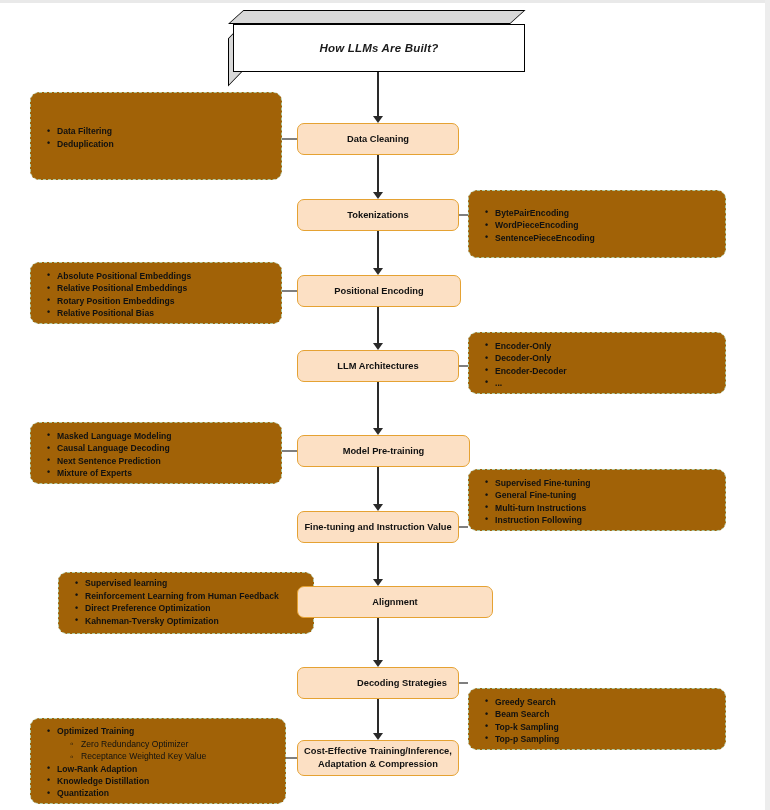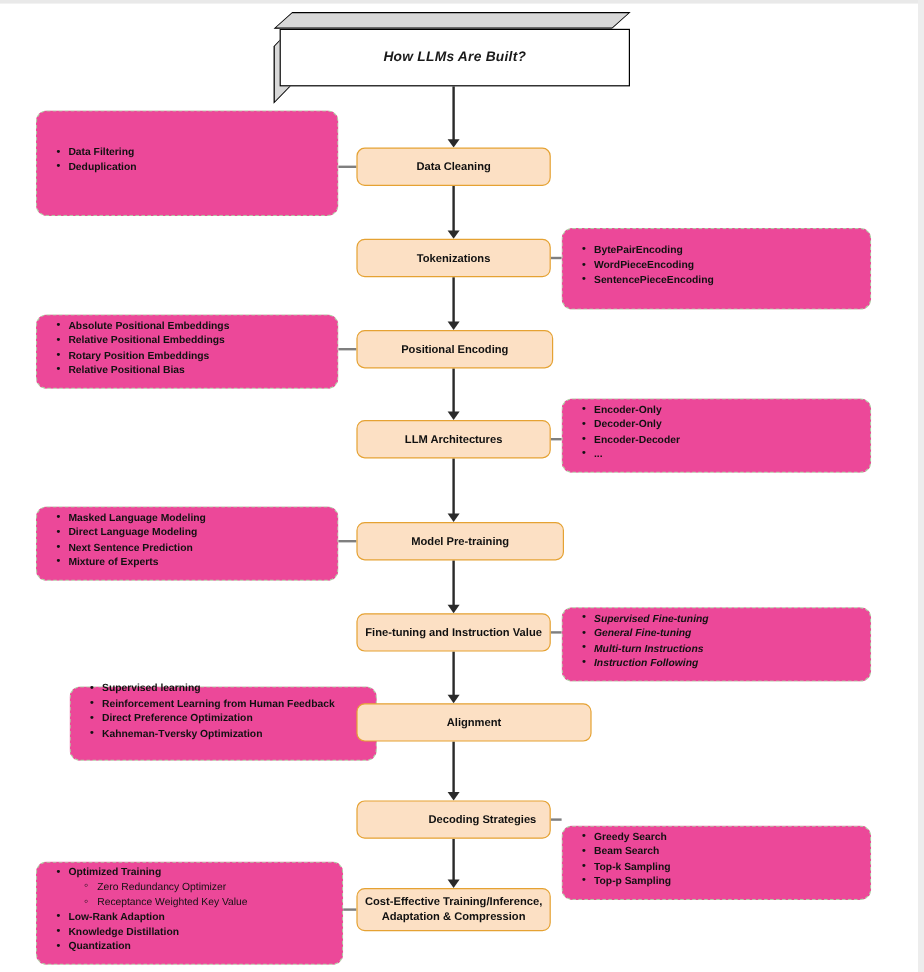--- a/index.html
+++ b/index.html
@@ -96,24 +96,24 @@
     font-weight: bold;
     line-height: 1.35;
     color: #111;
     padding: 2px 5px;
   }
 
   
   .detail {
     position: absolute;
     box-sizing: border-box;
-    background: #ec4899;
+    background: #a16207;
     border: 1.5px dashed #AFC9A2;
     border-radius: 9px;
-    padding: 9px 12px 16px 10px;
+    padding: 9px 12px 6px 10px;
   }
   .detail ul {
     margin: 0;
     padding: 0 0 0 16px;
     list-style: none;
   }
   .detail li {
     position: relative;
     font-size: 8.6px;
     font-weight: bold;
@@ -240,30 +240,30 @@
           <li><span>...</span></li>
         </ul>
       </div>
       <div class="stage" style="left: 297px; top: 350px; width: 162px; height: 32px;">
         <span style="white-space: pre-line;">LLM Architectures</span>
       </div>
       <div class="hconn" style="left: 282px; width: 15px; top: 450px;"></div>
       <div class="detail" style="left: 30px; top: 422px; width: 252px; height: 62px; display: flex; align-items: center;">
         <ul>
           <li><span>Masked Language Modeling</span></li>
-          <li><span>Direct Language Modeling</span></li>
+          <li><span>Causal Language Decoding</span></li>
           <li><span>Next Sentence Prediction</span></li>
           <li><span>Mixture of Experts</span></li>
         </ul>
       </div>
       <div class="stage" style="left: 297px; top: 435px; width: 173px; height: 32px;">
         <span style="white-space: pre-line;">Model Pre-training</span>
       </div>
       <div class="hconn" style="left: 459px; width: 9px; top: 526px;"></div>
-      <div class="detail" style="left: 468px; top: 506px; width: 258px; height: 62px; display: flex; align-items: center; font-style: italic;">
+      <div class="detail" style="left: 468px; top: 469px; width: 258px; height: 62px; display: flex; align-items: center;">
         <ul>
           <li><span>Supervised Fine-tuning</span></li>
           <li><span>General Fine-tuning</span></li>
           <li><span>Multi-turn Instructions</span></li>
           <li><span>Instruction Following</span></li>
         </ul>
       </div>
       <div class="stage" style="left: 297px; top: 511px; width: 162px; height: 32px;">
         <span style="white-space: pre-line;">Fine-tuning and Instruction Value</span>
       </div>

